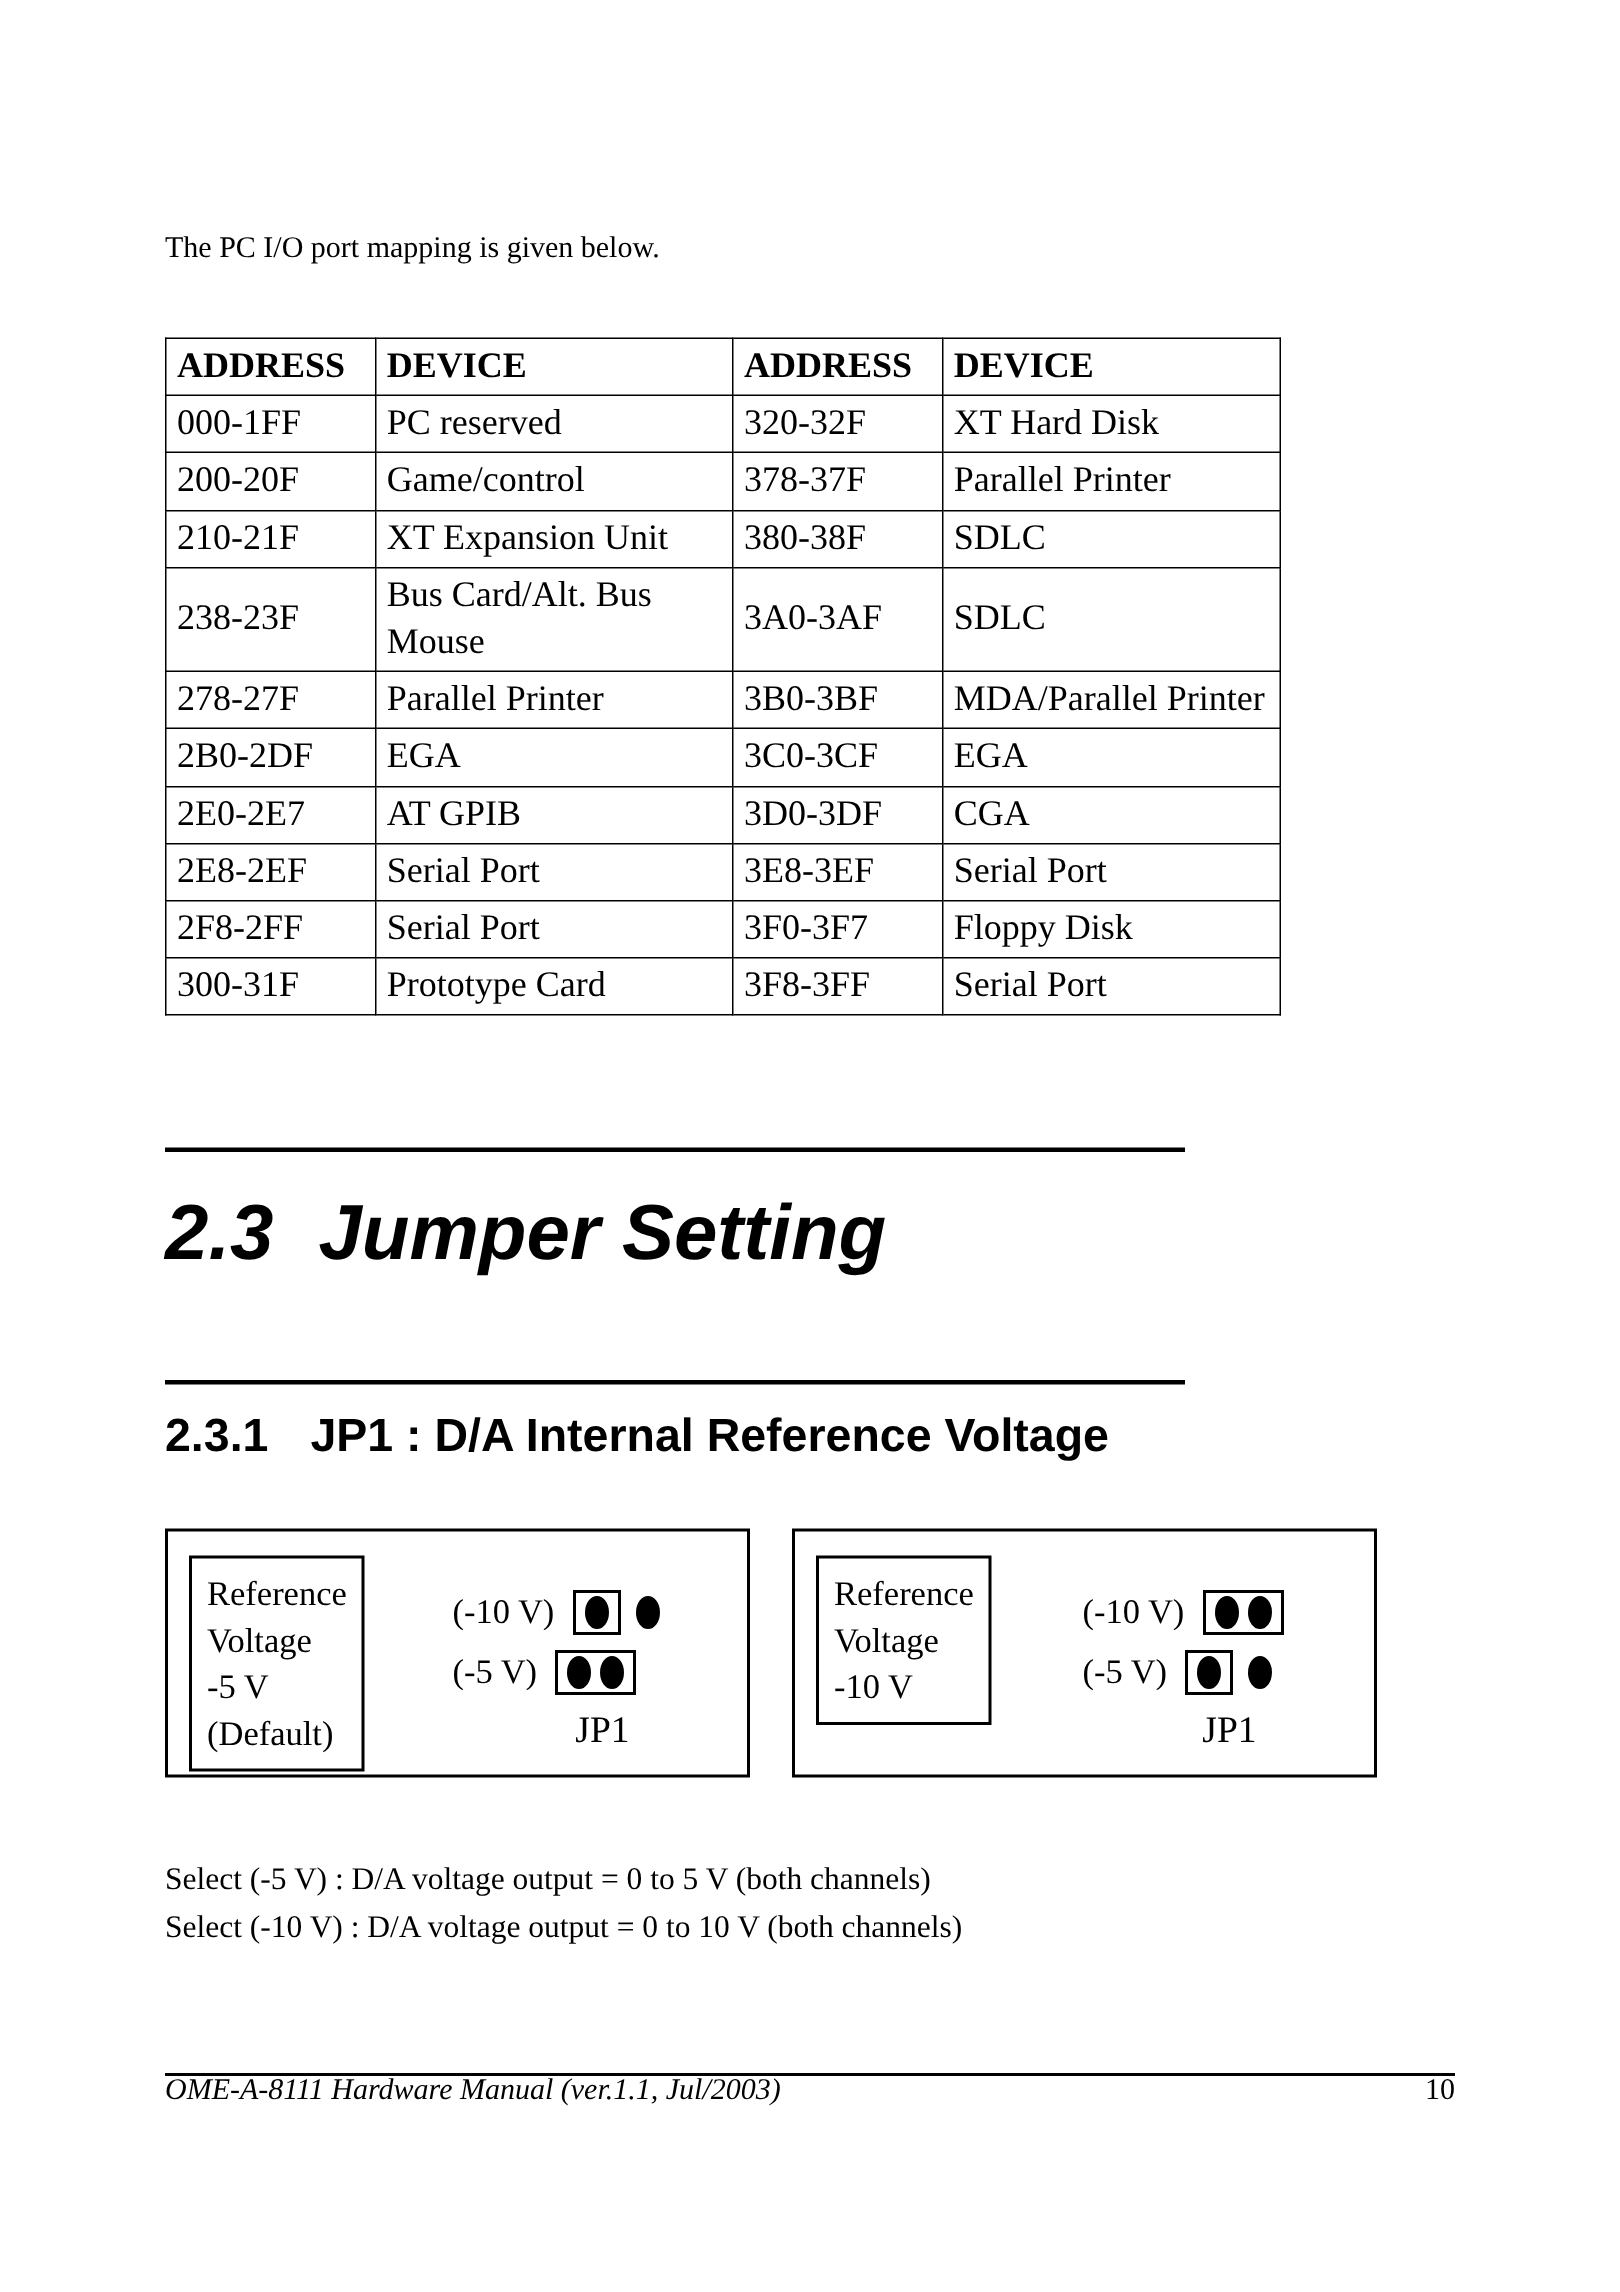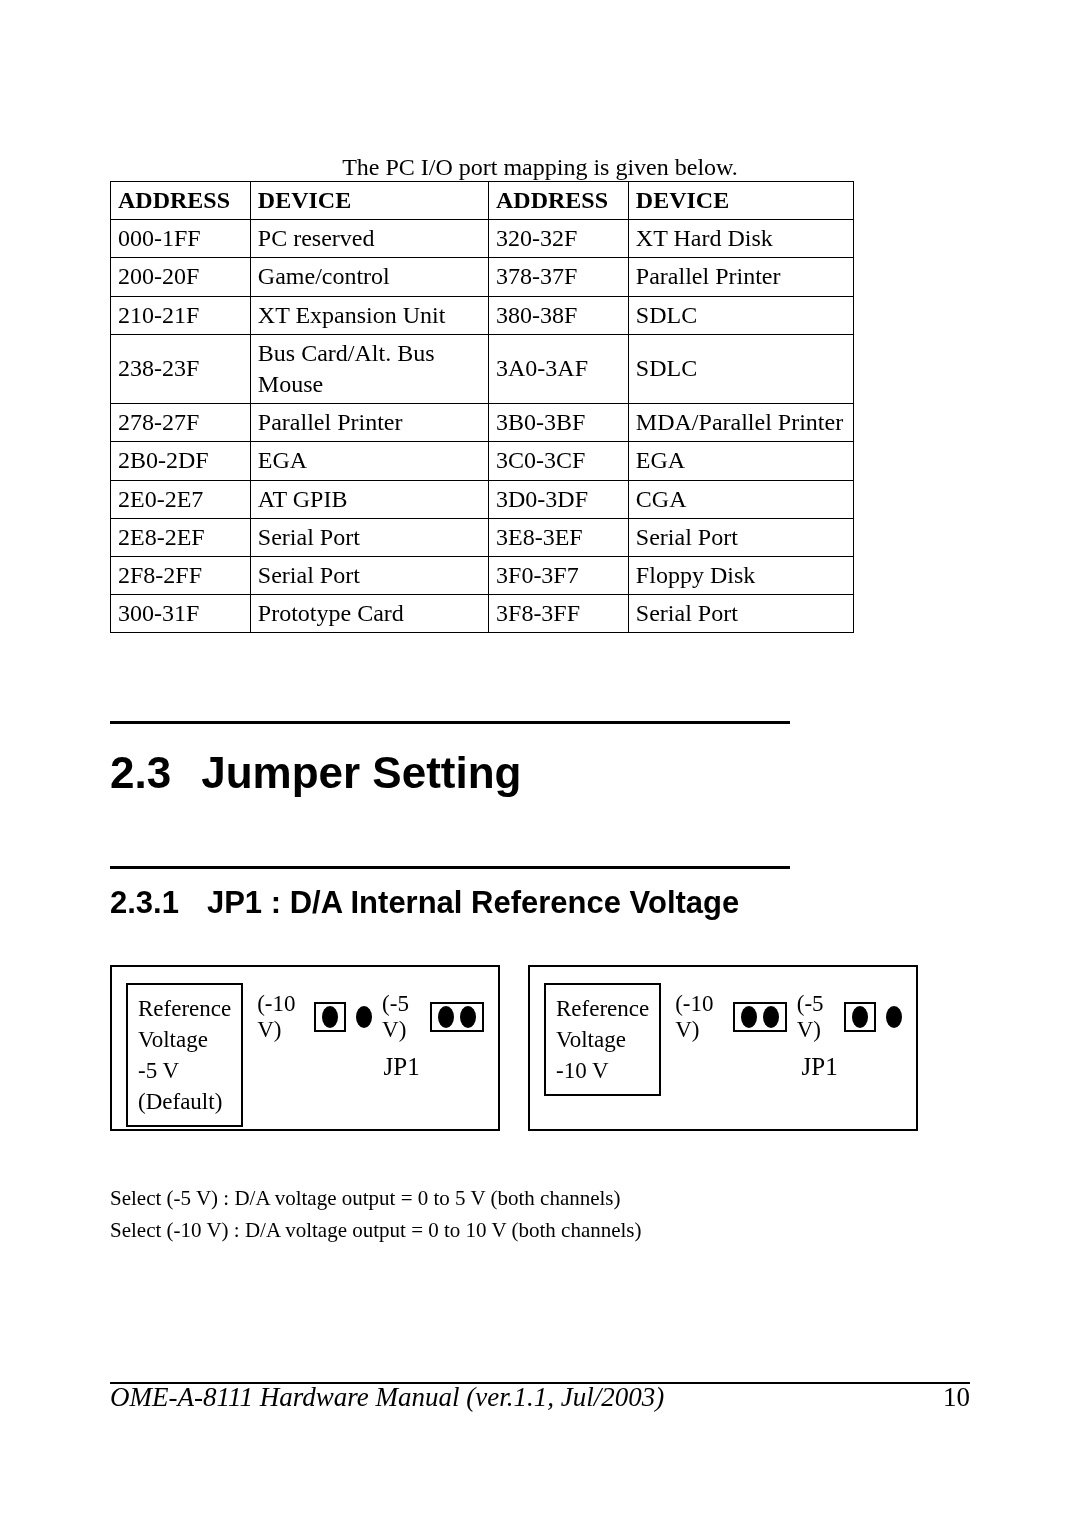--- a/index.html
+++ b/index.html
@@ -17,22 +17,22 @@
     box-sizing: border-box;
   }
   .page {
     position: absolute;
     left: 110px;
     top: 0;
     width: 860px;
     padding-top: 154px;
   }
   .intro {
-    font-size: 24px;
-    text-align: center;
+    font-size: 20px;
+    margin-bottom: 48px;
   }
 
   
   table.port-map {
     border-collapse: collapse;
     width: 744px;
     font-size: 24px;
   }
   table.port-map th,
   table.port-map td {
@@ -53,23 +53,24 @@
   
   .rule {
     border: none;
     border-top: 3px solid #000;
     width: 680px;
     margin: 0;
     margin-top: 88px;
   }
   h2.sec {
     font-family: Arial, Helvetica, sans-serif;
-    font-size: 44px;
+    font-size: 52px;
     font-weight: bold;
     margin: 24px 0 0 0;
+    font-style: italic;
   }
   h2.sec .num { margin-right: 30px; }
   .rule2 {
     border: none;
     border-top: 3px solid #000;
     width: 680px;
     margin: 0;
     margin-top: 68px;
   }
   h3.subsec,
@@ -105,23 +106,23 @@
   }
   .jumper-wrap {
     margin-left: 14px;
     flex: 1;
     display: flex;
     flex-direction: column;
     align-items: center;
   }
   .jumper-rows {
     display: flex;
-    flex-direction: row;
+    flex-direction: column;
     gap: 10px;
-    margin-top: 8px;
+    margin-top: 23px;
   }
   .jumper-row {
     display: flex;
     align-items: center;
     gap: 12px;
   }
   .j-label { font-size: 23px; }
   .pins {
     border: 2px solid #000;
     display: flex;
@@ -168,21 +169,21 @@
     width: 860px;
     top: 1370px;
     border: none;
     border-top: 2px solid #000;
   }
   .footer {
     position: absolute;
     left: 110px;
     right: 110px;
     top: 1382px;
-    font-size: 27px;
+    font-size: 20px;
     font-style: italic;
     display: flex;
     justify-content: space-between;
   }
   .footer .pgnum { font-style: normal; }
 </style>
 </head>
 <body>
 
 <div class="page">

